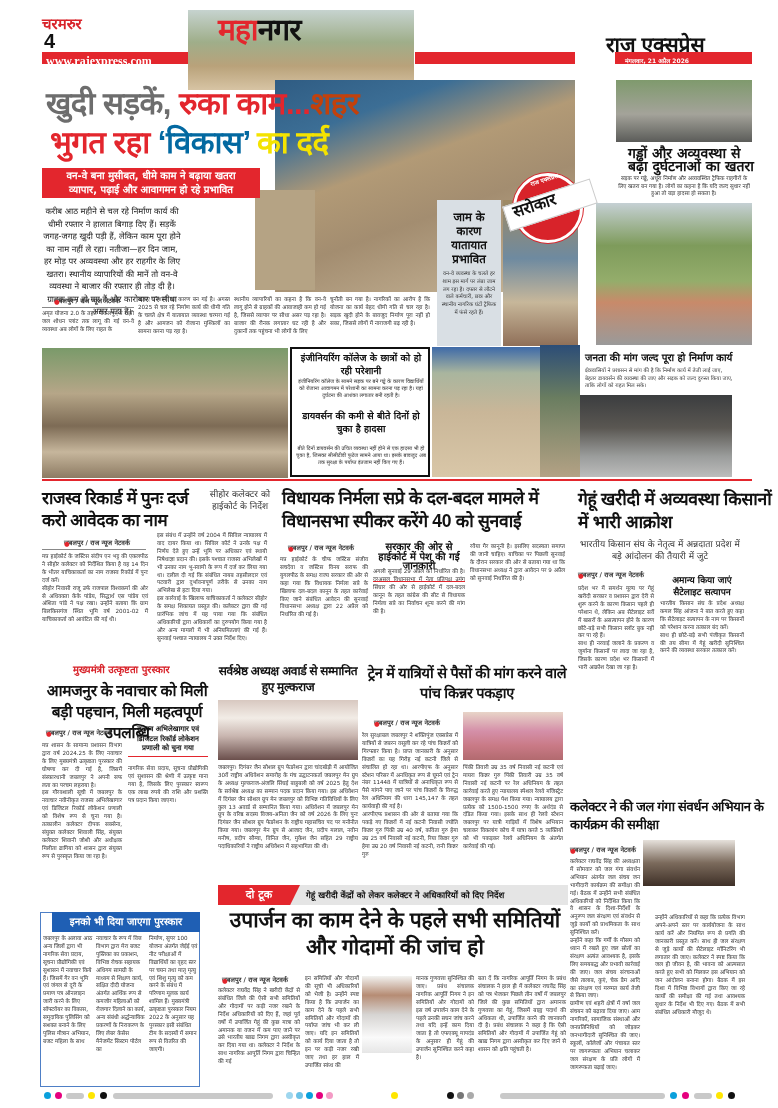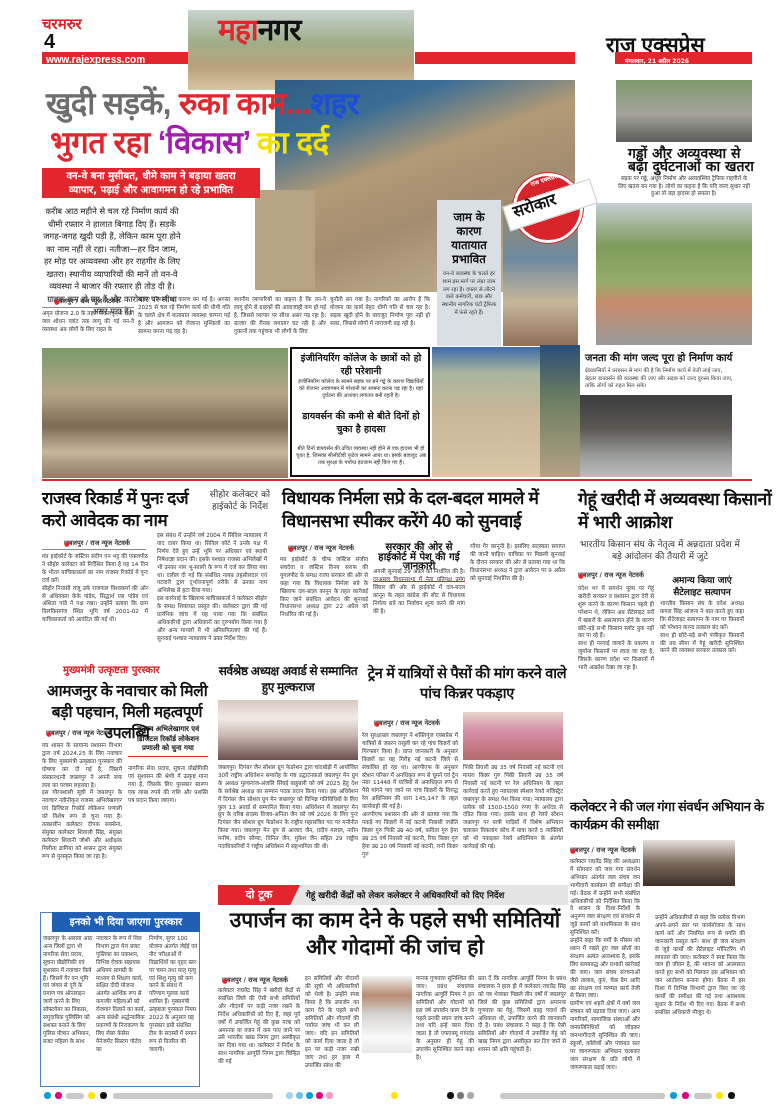--- a/index.html
+++ b/index.html
@@ -5,32 +5,32 @@
   * { box-sizing: border-box; margin: 0; padding: 0; }
   html, body { width: 778px; height: 1108px; background: #ffffff; overflow: hidden; }
   body { font-family: "DejaVu Sans", sans-serif; color: #222; position: relative; }
   .abs { position: absolute; }
   .cond { font-family: "Liberation Sans", sans-serif; }
 
   
   .city { left: 42px; top: 13px; color: #d8232a; font-weight: bold; font-size: 15px; font-family: "Liberation Sans", sans-serif; }
   .pageno { left: 44px; top: 30px; font-weight: bold; font-size: 20px; color: #111; font-family: "Liberation Sans", sans-serif; }
   .redbar { background: #e3262d; height: 12px; }
-  .url { left: 46px; top: 54px; font-size: 10px; color: #fff; font-weight: bold; font-family: Liberation Sans, sans-serif; }
+  .url { left: 46px; top: 54px; font-size: 12px; color: #fff; font-weight: bold; font-family: Liberation Serif, serif; }
   .brand-photo { left: 188px; top: 10px; width: 226px; height: 80px;
     background: linear-gradient(180deg,#c6d3cf 0%,#9fae8a 40%,#b9a27a 70%,#d7c4a4 100%); }
   .brand { left: 218px; top: 8px; font-size: 30px; font-weight: 900; font-family: "Liberation Sans", sans-serif; letter-spacing: -1px; }
   .brand .a { color: #e3262d; } .brand .b { color: #111; }
   .paper-name { left: 606px; top: 30px; font-size: 21px; font-weight: bold; color: #111; font-family: "Liberation Sans", sans-serif; }
   .paper-date { left: 625px; top: 57px; font-size: 6px; color: #fff; font-weight: bold; }
 
   
   .lead1 { left: 46px; top: 86px; font-size: 31px; font-weight: 900; line-height: 36px; font-family: "Liberation Sans", sans-serif; letter-spacing: -0.5px; }
   .lead2 { left: 50px; top: 125px; font-size: 31px; font-weight: 900; line-height: 36px; font-family: "Liberation Sans", sans-serif; letter-spacing: -0.5px; }
-  .g { color: #6d6d6d; } .r { color: #e3262d; } .bl { color: #a21caf; } .y { color: #f4e300; } .w { color: #1d4ed8; } .k { color: #111; }
+  .g { color: #6d6d6d; } .r { color: #e3262d; } .bl { color: #0369a1; } .y { color: #f4e300; } .w { color: #c2410c; } .k { color: #111; }
   .sub-red { left: 42px; top: 168px; width: 218px; height: 30px; background: #e3262d; color: #fff; font-size: 10px; line-height: 14px; padding: 1px 10px; text-align: center; font-weight: bold; }
   .lead-photo { left: 275px; top: 80px; width: 300px; height: 212px;
     background: linear-gradient(160deg,#2f5c83 0%,#3c6e95 20%,#b29a76 40%,#a38d70 60%,#c9b89b 100%); }
   .lead-photo2 { left: 255px; top: 190px; width: 60px; height: 100px; background: #b5a384; }
   .intro { left: 42px; top: 205px; width: 140px; font-size: 8.3px; line-height: 12.5px; text-align: center; color: #222; }
   .byline { font-size: 6.5px; color: #333; font-weight: bold; }
   .byline .dot { color: #e3262d; }
   .col { font-size: 5.6px; line-height: 7.9px; color: #333; text-align: justify; }
 
   
@@ -66,21 +66,21 @@
   .h-big { font-weight: bold; color: #111; font-family: "Liberation Sans", sans-serif; letter-spacing: -0.3px; }
   .rev-h { left: 42px; top: 488px; font-size: 17px; line-height: 22px; width: 160px; }
   .rev-side { left: 205px; top: 488px; width: 70px; text-align: center; font-size: 9px; line-height: 12px; color: #333; }
   .vid-h { left: 282px; top: 487px; width: 280px; font-size: 17.5px; line-height: 23px; }
   .gehu-h { left: 578px; top: 488px; width: 200px; font-size: 17.5px; line-height: 23px; }
   .gehu-sub { left: 578px; top: 538px; width: 164px; text-align: center; font-size: 9px; line-height: 12px; color: #333; }
   .amanya-h { left: 660px; top: 574px; width: 84px; text-align: center; font-size: 9px; font-weight: bold; line-height: 12px; color: #111; }
   .sarkar-h { left: 373px; top: 542px; width: 92px; text-align: center; font-size: 10px; font-weight: bold; line-height: 9.5px; color: #111; border-bottom: 1.5px solid #e3262d; padding-bottom: 10px; }
 
   
-  .cm-tag { left: 63px; top: 662px; font-size: 10px; font-weight: bold; color: #d8232a; }
+  .cm-tag { left: 73px; top: 662px; font-size: 10px; font-weight: bold; color: #d8232a; }
   .cm-h { left: 42px; top: 680px; width: 170px; font-size: 15.5px; line-height: 21px; text-align: center; }
   .rajasv-h { left: 128px; top: 725px; width: 80px; text-align: center; font-size: 7px; font-weight: bold; line-height: 9.5px; color: #111; border-bottom: 1.5px solid #e3262d; padding-bottom: 2px; }
   .award-h { left: 218px; top: 663px; width: 140px; text-align: center; font-size: 12px; line-height: 16px; }
   .award-photo { left: 218px; top: 700px; width: 140px; height: 60px; background: linear-gradient(180deg,#d8c8c0 0%,#f2ece6 30%,#c9b6b0 60%,#6b4f4c 100%); }
   .train-h { left: 362px; top: 663px; width: 210px; text-align: center; font-size: 14.5px; line-height: 20px; }
   .train-photo { left: 463px; top: 712px; width: 100px; height: 48px; background: linear-gradient(180deg,#e8d4c8 0%,#d48fa8 40%,#c97a86 70%,#b26a6f 100%); }
   .jal-h { left: 570px; top: 798px; width: 208px; font-size: 13px; line-height: 18px; }
   .jal-photo { left: 643px; top: 840px; width: 92px; height: 46px; background: linear-gradient(180deg,#e6e1db 0%,#7b6a5c 50%,#3e3027 100%); }
 
   

